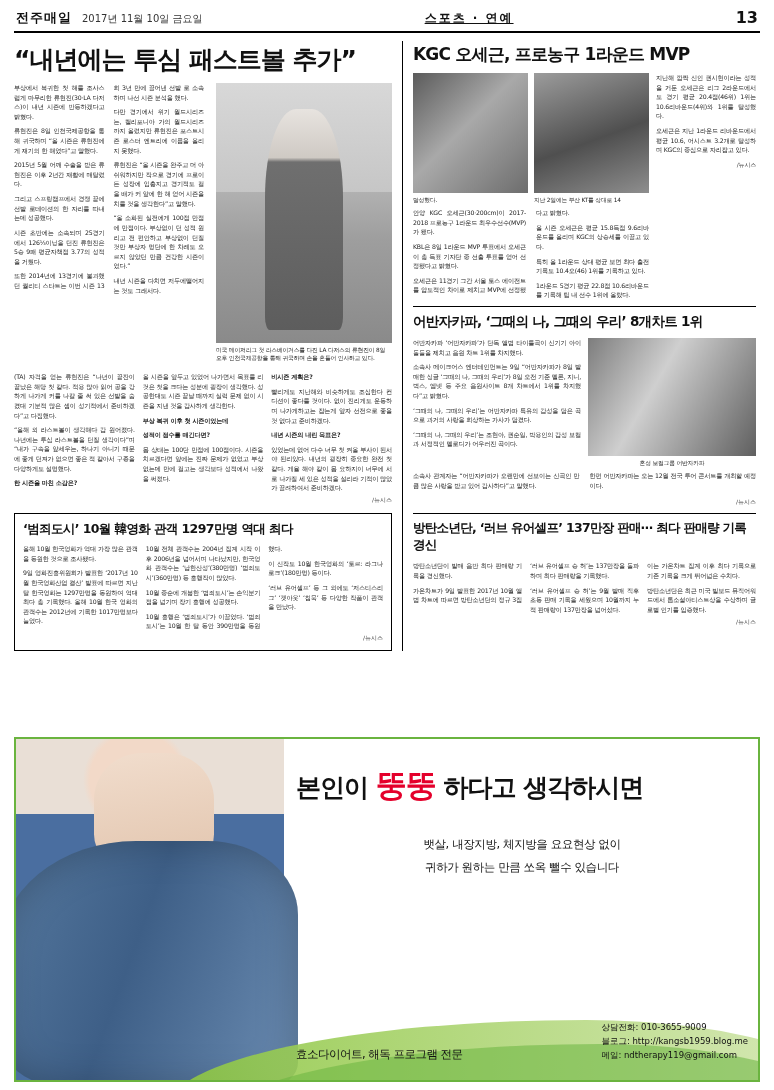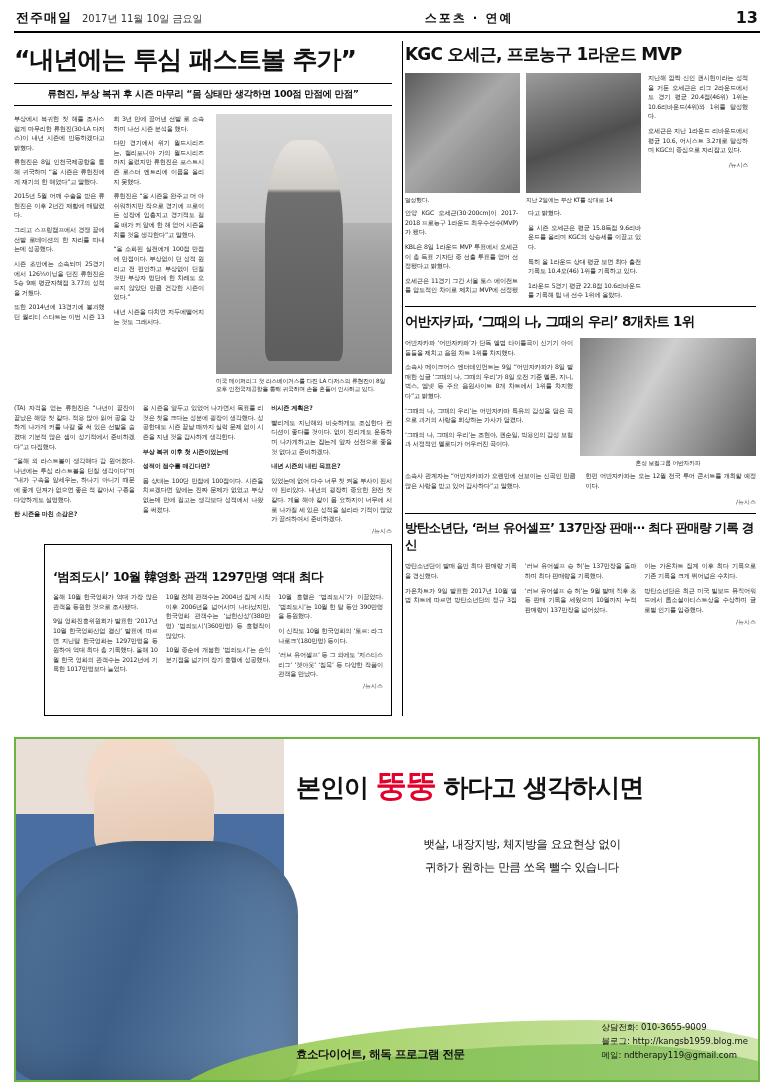--- a/index.html
+++ b/index.html
@@ -16,27 +16,27 @@
 
   
   .masthead {
     display:flex; align-items:flex-end; justify-content:space-between;
     padding:8px 2px 4px 2px;
     border-bottom:2px solid #000;
   }
   .mast-left { display:flex; align-items:baseline; gap:10px; }
   .mast-title { font-size:13px; font-weight:bold; letter-spacing:1px; }
   .mast-date { font-size:10px; color:#333; }
-  .mast-center { font-size:12px; font-weight:bold; letter-spacing:2px; }
+  .mast-center { font-size:12px; font-weight:bold; letter-spacing:2px;text-decoration:underline; }
   .mast-page { font-size:16px; font-weight:bold; }
 
   
   .main-area { display:flex; gap:10px; padding-top:8px; }
   .col-left { width:378px; }
-  .col-right { width:354px; border-left:1px solid #000; padding-left:2px; }
+  .col-right { width:354px; border-left:1px solid #000; padding-left:10px; }
 
   
   .headline-main {
     font-size:25px; font-weight:bold; line-height:1.2;
     letter-spacing:-1px; margin:4px 0 8px 0;
   }
   .subhead {
     font-size:9.5px; font-weight:bold; text-align:center;
     border-top:1px solid #000; border-bottom:1px solid #000;
     padding:4px 0; margin-bottom:8px; letter-spacing:-0.4px;
@@ -88,21 +88,21 @@
   }
 
   .ph-r1 { height:120px; background:linear-gradient(135deg,#5b5b5b,#a9a9a9 45%,#6d6d6d); position:relative; }
   .ph-r1b { height:120px; background:linear-gradient(160deg,#9c9c9c,#4f4f4f 55%,#8e8e8e); position:relative; }
   .ph-r2 { height:118px; background:linear-gradient(120deg,#7d7d7d,#cfcfcf 40%,#5f5f5f); position:relative; }
 
   .photo-row { display:flex; gap:6px; }
 
   
   .boxed {
-    border:1px solid #000; padding:24px 8px; margin-top:8px;margin-left:30px;
+    border:1px solid #000; padding:7px 8px; margin-top:8px;
   }
   .boxed h3 {
     font-size:12.5px; font-weight:bold; margin:0 0 6px 0; letter-spacing:-0.6px;
   }
 
   
   .ad {
     position:absolute; left:14px; right:14px; bottom:8px; height:345px;
     border:2px solid #6ab43f; background:#fff; overflow:hidden;
   }
@@ -130,21 +130,21 @@
   .hl-red { color:#e4002b; font-size:31px; }
   .hl-green { color:#2aa84a; font-size:31px; }
   .ad-sub {
     margin-top:26px; font-size:11.5px; line-height:2.0; text-align:center;
     letter-spacing:-0.4px;
   }
   .ad-footer {
     position:absolute; left:280px; right:10px; bottom:18px;
     display:flex; justify-content:space-between; align-items:flex-end;
   }
-  .ad-brand { font-size:11.5px; font-weight:bold; letter-spacing:-0.5px; }
+  .ad-brand { font-size:11.5px; font-weight:normal; letter-spacing:-0.5px; }
   .ad-contact { font-size:8.5px; line-height:1.65; text-align:left; }
   .ad-swoosh {
     position:absolute; left:150px; bottom:-30px; width:700px; height:90px;
     background:linear-gradient(90deg,#8cc63f,#d7e8b6);
     border-radius:60% 40% 0 0 / 100% 100% 0 0;
     opacity:.9;
   }
   .ad-swoosh2 {
     position:absolute; left:200px; bottom:-44px; width:640px; height:80px;
     background:#6ab43f; border-radius:60% 40% 0 0 / 100% 100% 0 0; opacity:.55;
@@ -162,21 +162,20 @@
     </div>
     <div class="mast-center">스포츠 · 연예</div>
     <div class="mast-page">13</div>
   </div>
 
   <div class="main-area">
 
     <div class="col-left">
 
       <h1 class="headline-main">“내년에는 투심 패스트볼 추가”</h1>
-      <div class="subhead">류현진, 부상 복귀 후 시즌 마무리 “몸 상태만 생각하면 100점 만점에 만점”</div>
 
       <div class="figure-main">
         <div class="photo ph-main">
           <div class="wall"></div>
           <div class="person"></div>
         </div>
         <div class="caption">미국 메이저리그 첫 라스베이거스를 다진 LA 다저스의 류현진이 8일 오후 인천국제공항을 통해 귀국하며 손을 흔들어 인사하고 있다.</div>
       </div>
 
       <div class="body-text" style="column-count:2; column-gap:9px; width:190px; float:left;">

